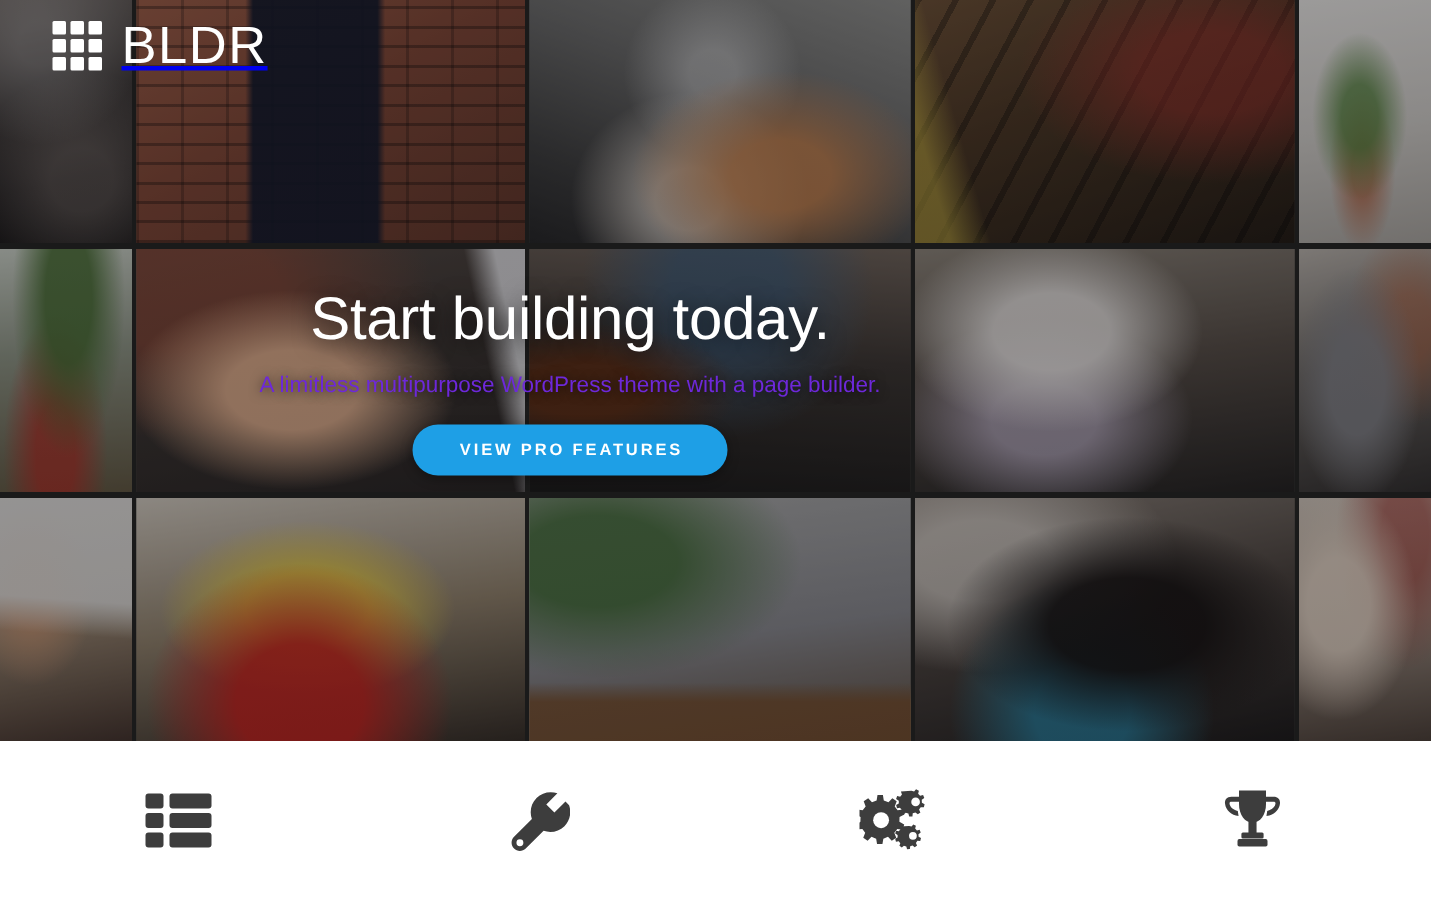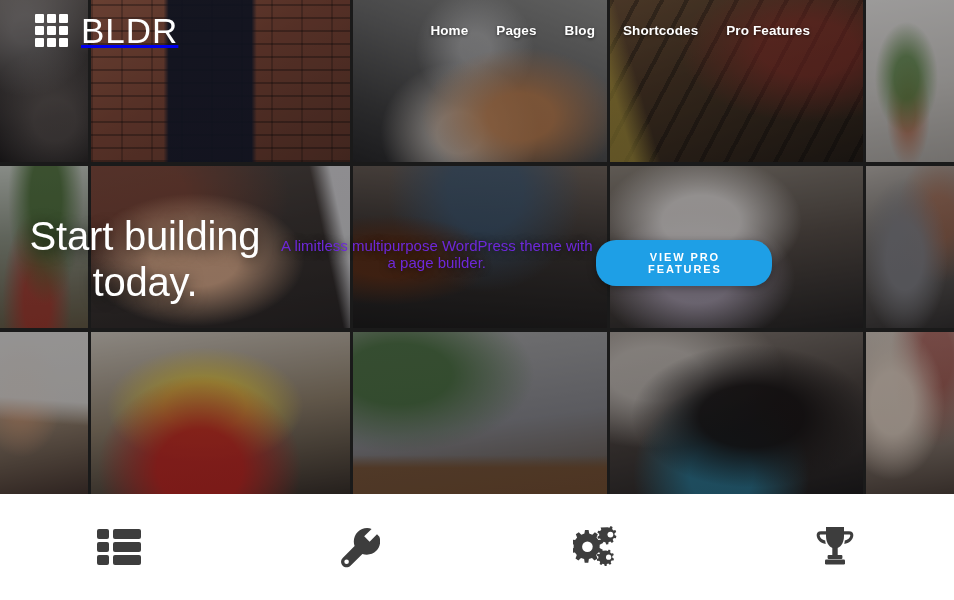--- a/index.html
+++ b/index.html
@@ -235,26 +235,27 @@
     cursor: pointer;
     letter-spacing: 0.1px;
     text-shadow: 0 1px 3px rgba(0,0,0,0.55);
   }
 
   .nav-link.accent { margin-right: 0; }
 
   
   .hero {
     position: absolute;
-    left: 12px;
+    left: 0;
     top: 168px;
     width: 760px;
     height: 160px;
     z-index: 30;
     display: flex;
+    flex-direction: column;
     align-items: center;
     justify-content: flex-start;
     text-align: center;
     pointer-events: none;
   }
 
   .hero-title {
     color: #ffffff;
     font-size: 40px;
     font-weight: 300;
@@ -267,21 +268,21 @@
   .hero-sub {
     color: #6d28d9;
     font-size: 15px;
     font-weight: 400;
     margin-top: 12px;
     text-shadow: 0 1px 8px rgba(0,0,0,0.7);
   }
 
   .hero-cta {
     pointer-events: auto;
-    margin-top: 30px;
+    margin-top: 18px;
     display: inline-block;
     background: #1e9fe6;
     color: #ffffff;
     border: none;
     border-radius: 20px;
     padding: 11px 30px 11px 32px;
     font-size: 11px;
     font-weight: bold;
     letter-spacing: 1.9px;
     cursor: pointer;
@@ -379,27 +380,20 @@
           <i></i>
           <i></i>
           <i></i>
           <i></i>
           <i></i>
           <i></i>
       </span>
       <span class="brand-name">BLDR</span>
     </a>
 
-    <nav class="main-nav">
-      <a class="nav-link" href="#">Home</a>
-      <a class="nav-link" href="#">Pages</a>
-      <a class="nav-link" href="#">Blog</a>
-      <a class="nav-link" href="#">Shortcodes</a>
-      <a class="nav-link accent" href="#">Pro Features</a>
-    </nav>
   </header>
 
   <section class="hero">
     <h1 class="hero-title">Start building today.</h1>
     <p class="hero-sub">A limitless multipurpose WordPress theme with a page builder.</p>
     <button class="hero-cta">VIEW PRO FEATURES</button>
   </section>
 
   <section class="features">
 

